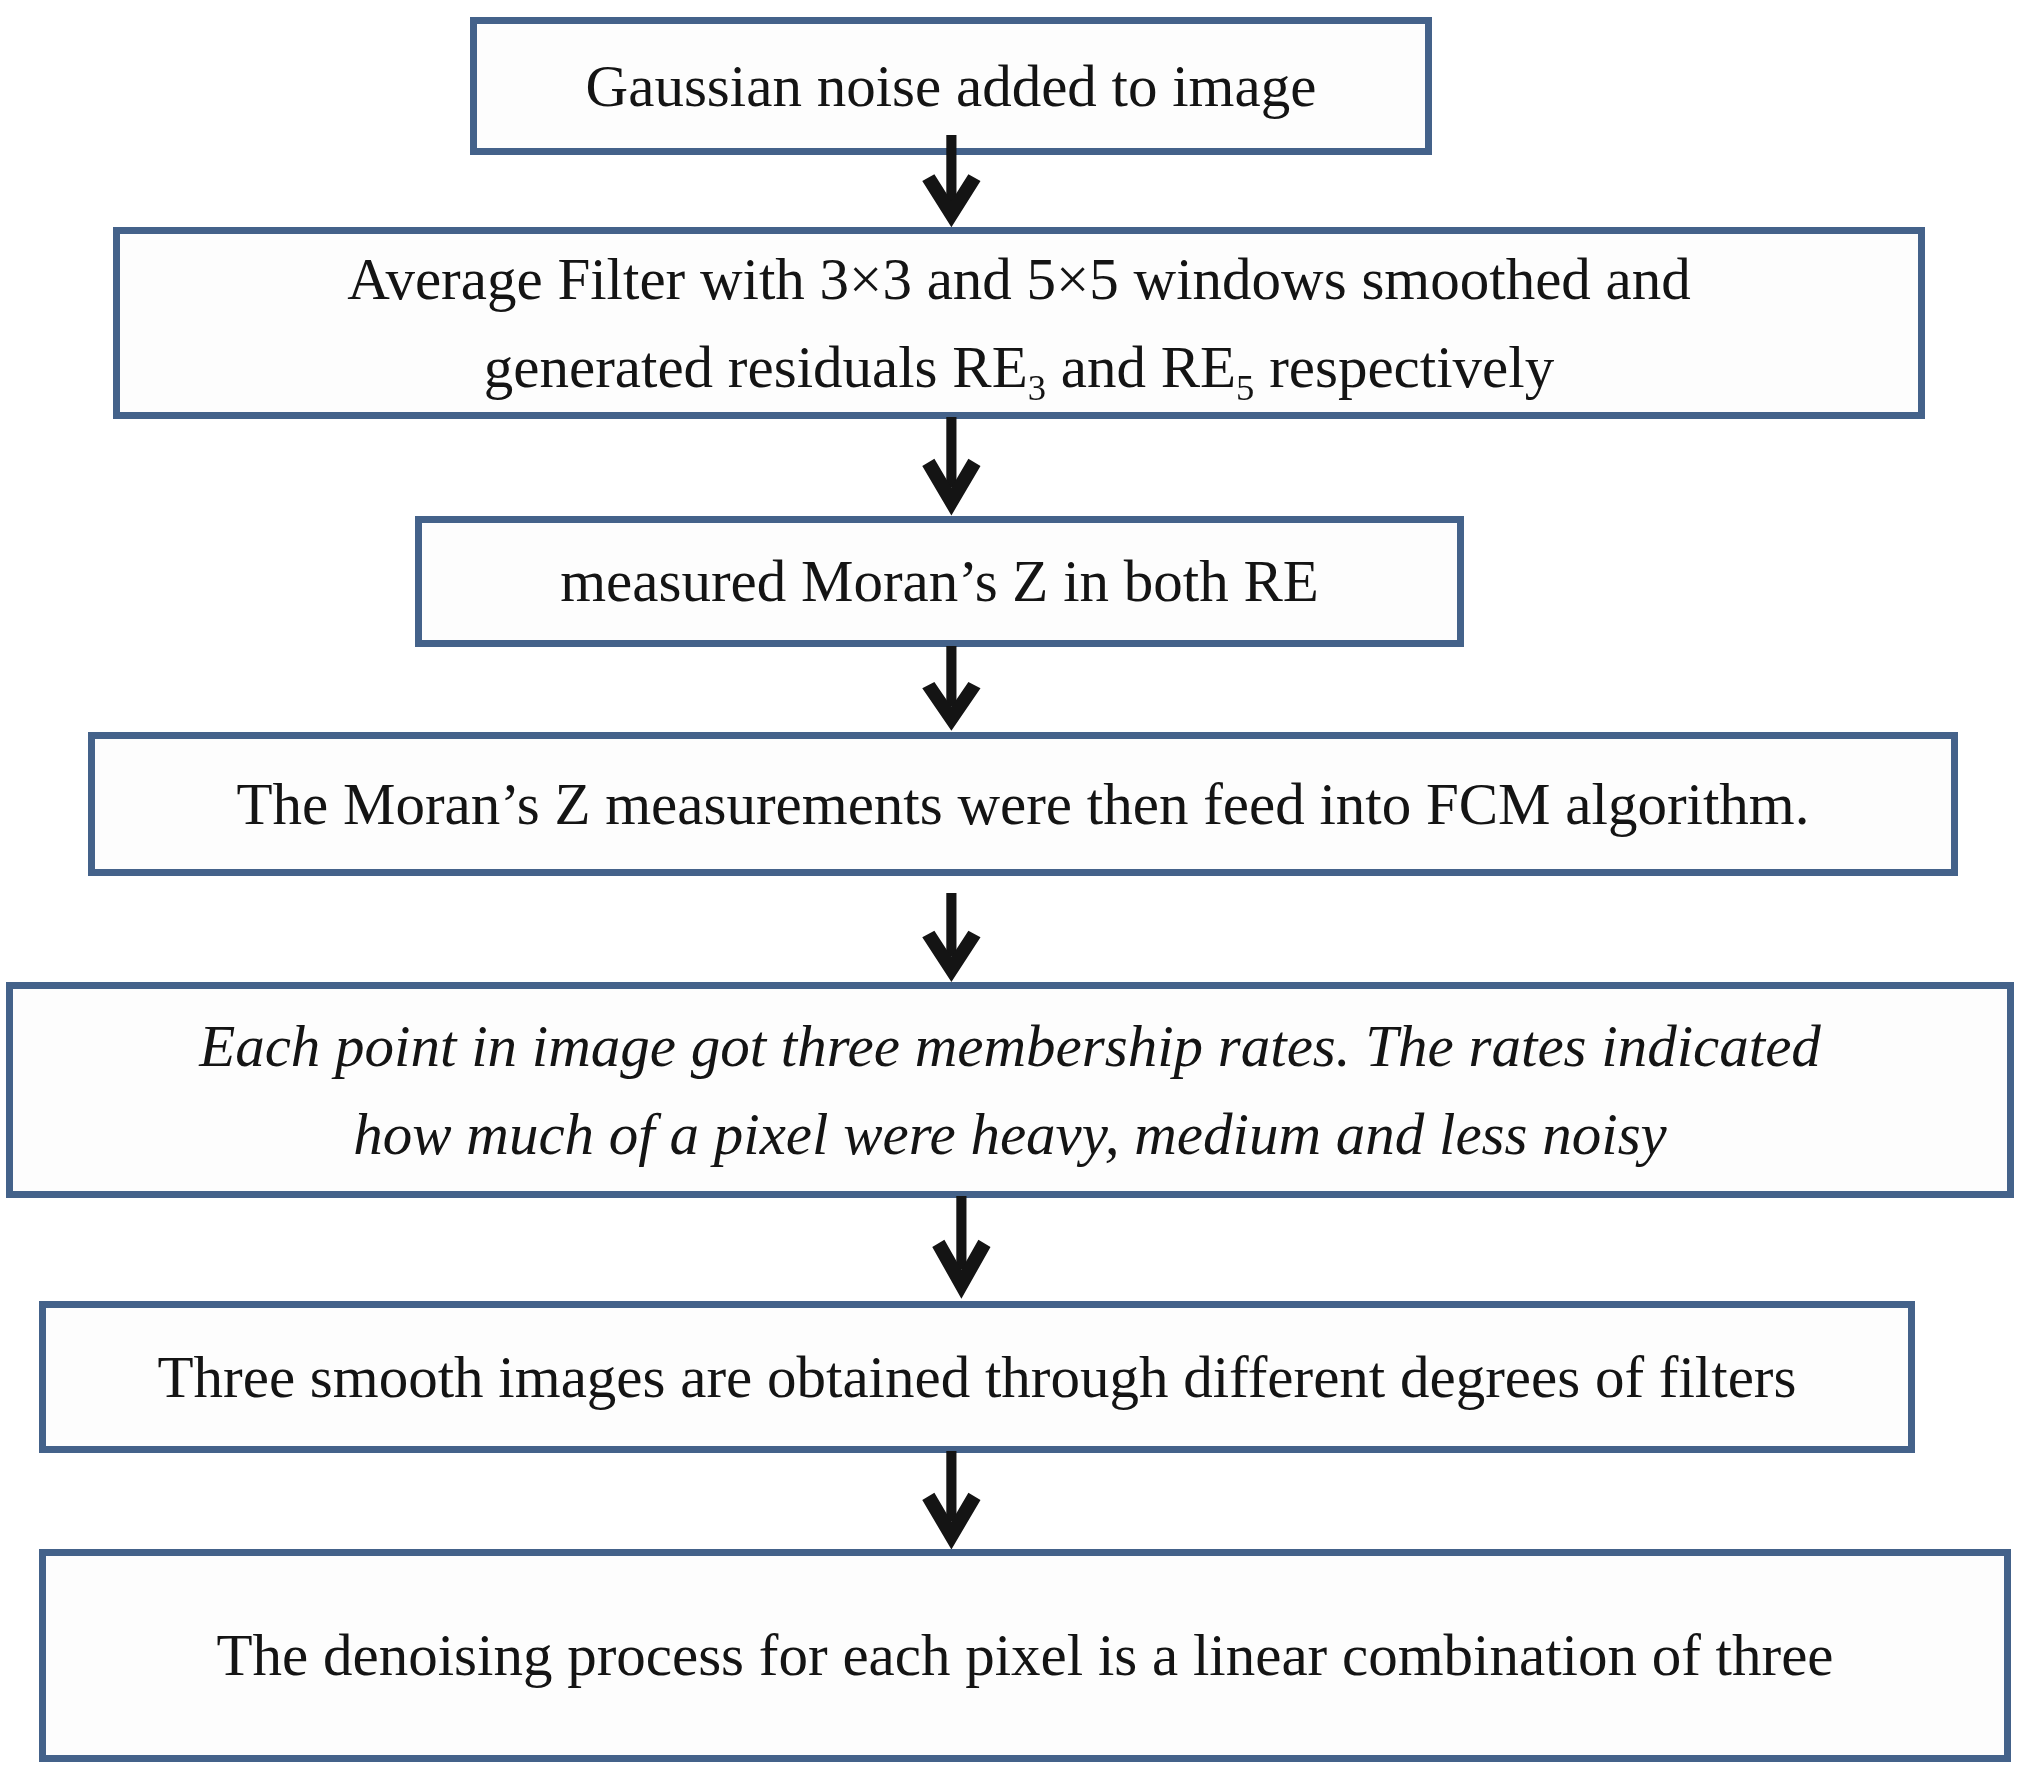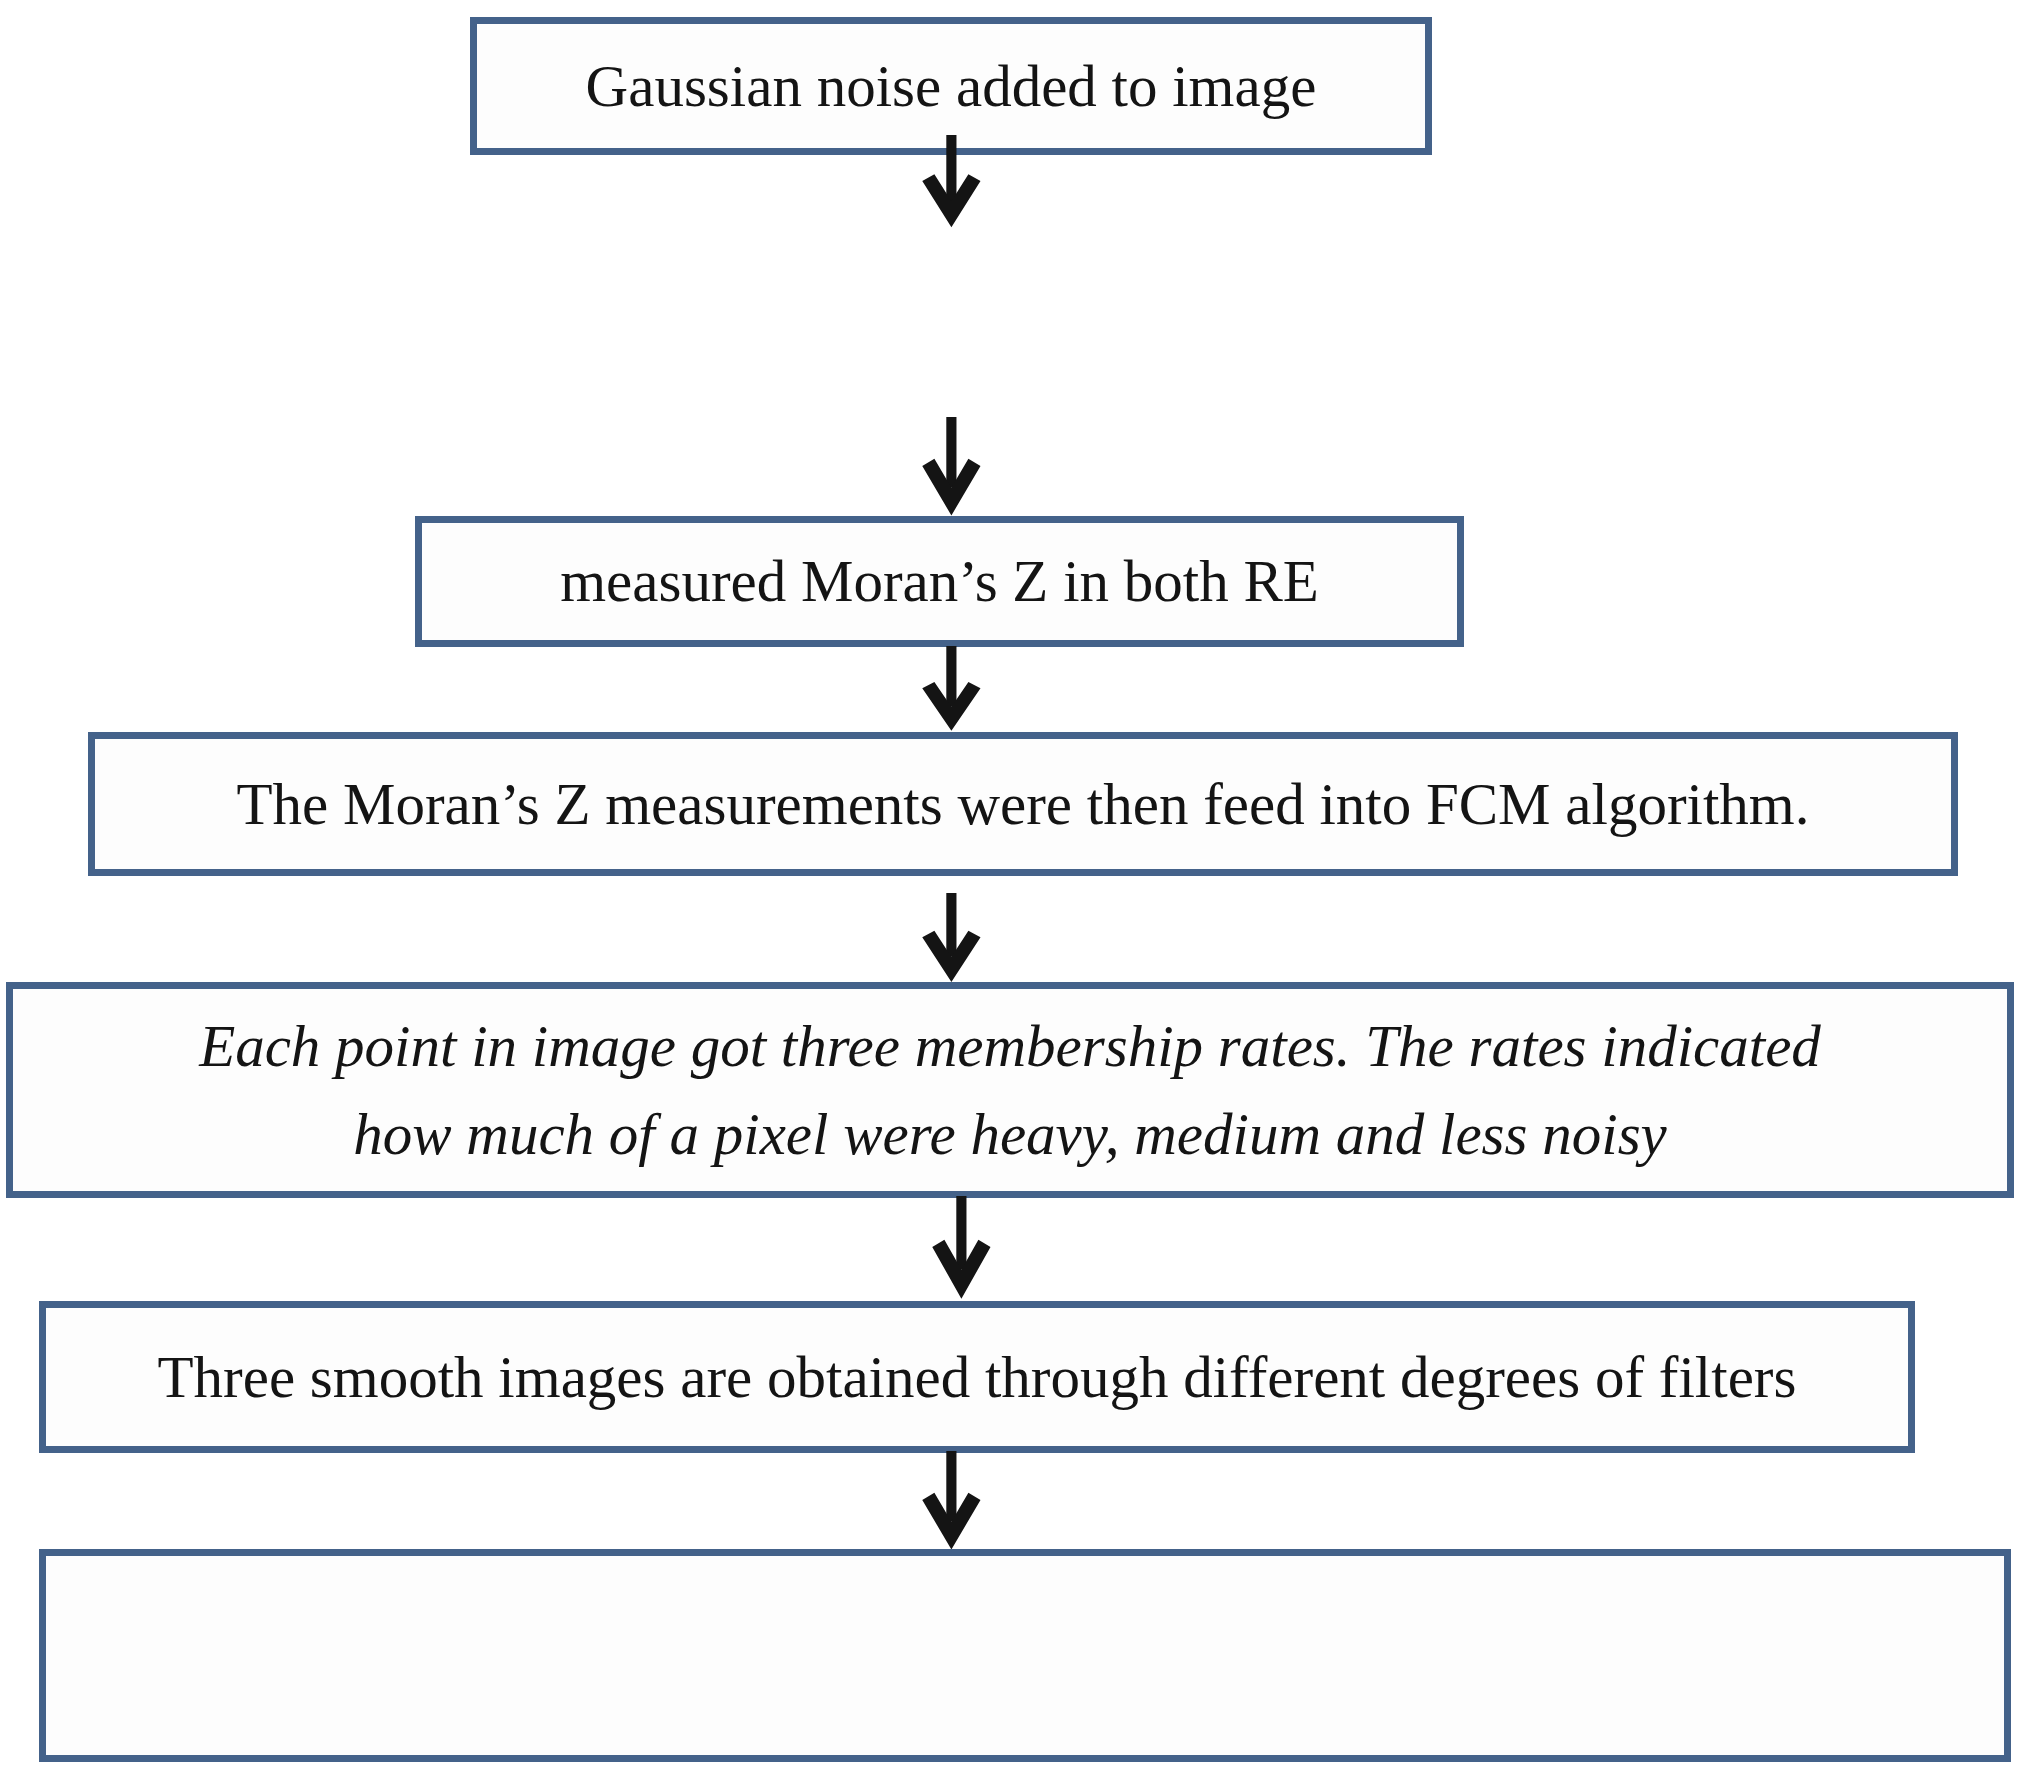--- a/index.html
+++ b/index.html
@@ -47,20 +47,24 @@
 
   <div class="box" style="left:470px; top:17px; width:962px; height:138px;">
     <div class="line">Gaussian noise added to image</div>
   </div>
 
   <svg class="arrow" style="left:908px; top:135px; width:86px; height:88px;" viewBox="0 0 110 120" preserveAspectRatio="none" aria-hidden="true">
     <rect x="49" y="0" width="13" height="90" fill="currentColor"></rect>
     <path d="M26 58 L55.5 108 L85 58" fill="none" stroke="currentColor" stroke-width="18"></path>
   </svg>
 
+  <div class="box" style="left:113px; top:227px; width:1812px; height:192px;">
+    <div class="line">Average Filter with 3×3 and 5×5 windows smoothed and</div>
+    <div class="line"><span>generated residuals RE</span><sub>3</sub><span> and RE</span><sub>5</sub><span> respectively</span></div>
+  </div>
 
   <svg class="arrow" style="left:908px; top:417px; width:86px; height:94px;" viewBox="0 0 110 120" preserveAspectRatio="none" aria-hidden="true">
     <rect x="49" y="0" width="13" height="90" fill="currentColor"></rect>
     <path d="M26 58 L55.5 108 L85 58" fill="none" stroke="currentColor" stroke-width="18"></path>
   </svg>
 
   <div class="box" style="left:415px; top:516px; width:1049px; height:131px;">
     <div class="line">measured Moran’s Z in both RE</div>
   </div>
 
@@ -91,16 +95,17 @@
   <div class="box" style="left:39px; top:1301px; width:1876px; height:152px;">
     <div class="line">Three smooth images are obtained through different degrees of filters</div>
   </div>
 
   <svg class="arrow" style="left:908px; top:1451px; width:86px; height:94px;" viewBox="0 0 110 120" preserveAspectRatio="none" aria-hidden="true">
     <rect x="49" y="0" width="13" height="90" fill="currentColor"></rect>
     <path d="M26 58 L55.5 108 L85 58" fill="none" stroke="currentColor" stroke-width="18"></path>
   </svg>
 
   <div class="box" style="left:39px; top:1549px; width:1972px; height:213px;">
+    <div class="line">The denoising process for each pixel is a linear combination of three</div>
   </div>
 
 </div>
 
 
 </body></html>

